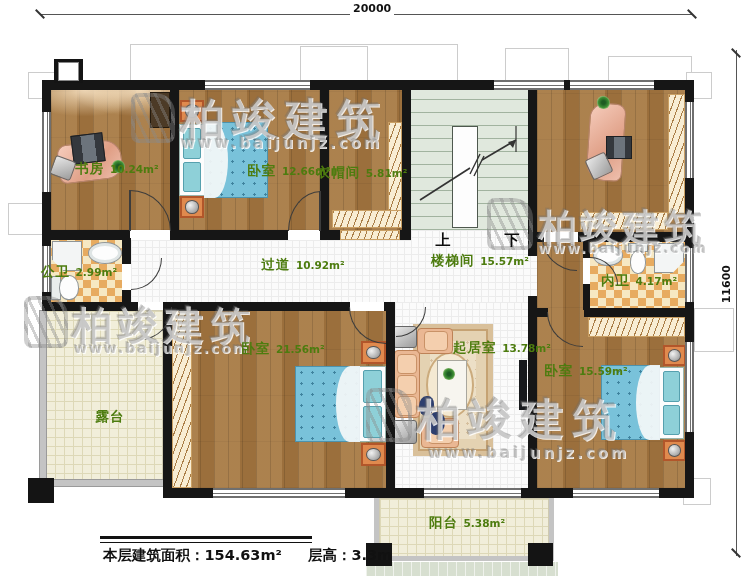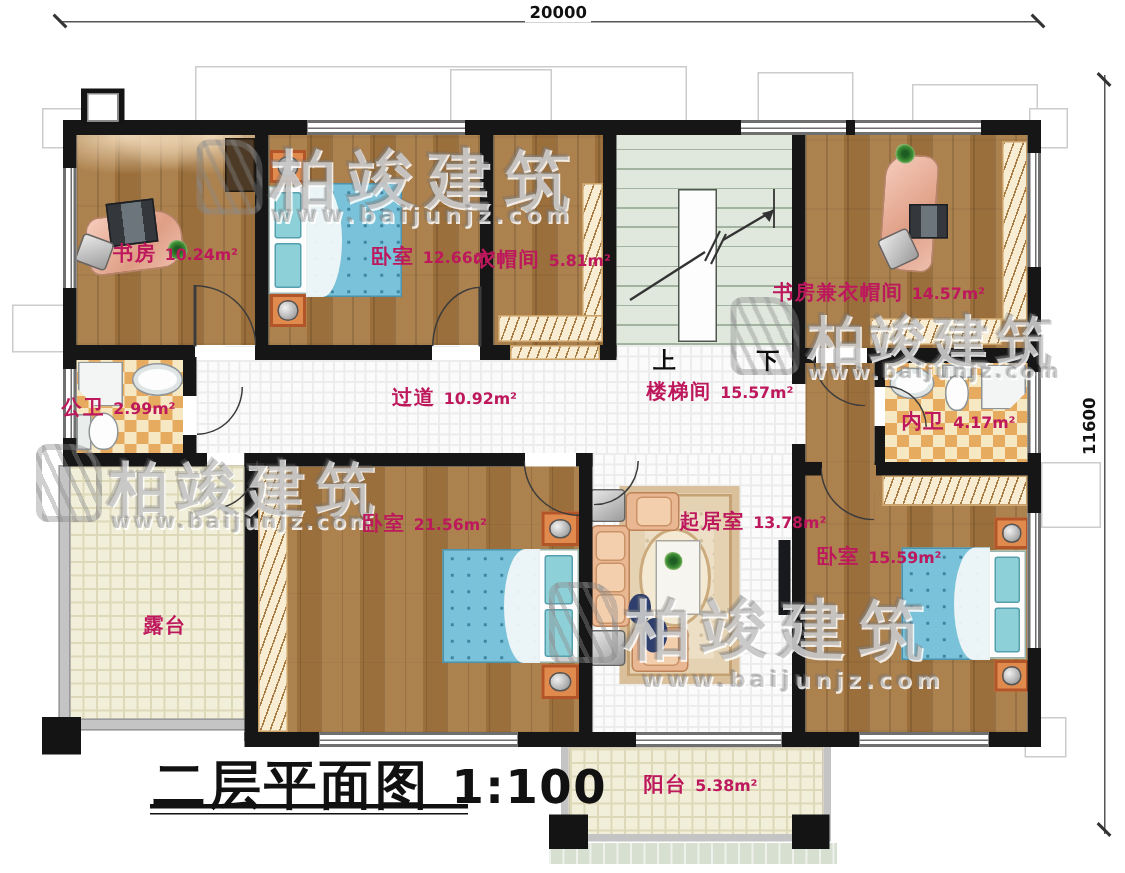--- a/index.html
+++ b/index.html
@@ -23,21 +23,21 @@
   .tileC{position:absolute;background-color:#f1eeda;z-index:9;
     background-image:linear-gradient(#ddd8b7 1px,transparent 1px),linear-gradient(90deg,#ddd8b7 1px,transparent 1px);
     background-size:9px 9px;border:1px solid #cfcab0;box-sizing:border-box;}
   .sage{position:absolute;background-color:#e0e8dd;z-index:10;
     background-image:repeating-linear-gradient(0deg,rgba(110,135,108,.55) 0 1px,transparent 1px 13px);}
   .checker{position:absolute;z-index:10;
     background:repeating-conic-gradient(#e7ab60 0% 25%,#f6e8c3 0% 50%);background-size:16px 16px;}
   .hatch{position:absolute;background-color:#f8edd3;z-index:12;border:1px solid #c7a briefly;box-sizing:border-box;
     background-image:repeating-linear-gradient(110deg,rgba(155,105,45,.85) 0 1px,transparent 1px 6px);border:1px solid #caa064;}
   
-  .rlabel{position:absolute;transform:translateX(-50%);text-align:center;font-weight:bold;color:#be185d;
+  .rlabel{position:absolute;transform:translateX(-50%);text-align:center;font-weight:bold;color:#4d7c0f;
           white-space:nowrap;z-index:50;line-height:1.05;}
   .rname{font-size:13.5px;letter-spacing:1px;}
   .rarea{font-size:10.5px;letter-spacing:0;}
   .updown{position:absolute;transform:translateX(-50%);font-weight:bold;font-size:15px;color:#0c0c0c;z-index:50;}
   
   .dimline{position:absolute;background:#555;z-index:5;}
   .tick{position:absolute;width:12px;height:2px;background:#333;z-index:6;}
   .dimtext{position:absolute;font-size:11px;font-weight:bold;color:#111;z-index:6;background:#fff;padding:0 3px;}
   .roof{position:absolute;border:1px solid #cccccc;z-index:1;}
   
@@ -321,24 +321,20 @@
     <span class="rarea">12.66m²</span>
   </div>
   <div class="rlabel" style="left:362px;top:164px;">
     <span class="rname">衣帽间</span>
     <span class="rarea">5.81m²</span>
   </div>
   <div class="rlabel" style="left:480px;top:252px;">
     <span class="rname">楼梯间</span>
     <span class="rarea">15.57m²</span>
   </div>
-  <div class="rlabel" style="left:586px;top:186px;">
-    <span class="rname">书房兼衣帽间</span>
-    <span class="rarea">14.57m²</span>
-  </div>
   <div class="rlabel" style="left:79px;top:263px;">
     <span class="rname">公卫</span>
     <span class="rarea">2.99m²</span>
   </div>
   <div class="rlabel" style="left:303px;top:256px;">
     <span class="rname">过道</span>
     <span class="rarea">10.92m²</span>
   </div>
   <div class="rlabel" style="left:639px;top:272px;">
     <span class="rname">内卫</span>
@@ -359,18 +355,18 @@
     <span class="rname">卧室</span>
     <span class="rarea">15.59m²</span>
   </div>
   <div class="rlabel" style="left:467px;top:514px;">
     <span class="rname">阳台</span>
     <span class="rarea">5.38m²</span>
   </div>
   <div class="updown" style="left:443px;top:231px;">上</div>
   <div class="updown" style="left:512px;top:231px;">下</div>
 
-  <div class="titleMain" style="left:102px;top:500px;">
-    <span>二层平面图</span><span class="titleScale">1:100</span>
-  </div>
   <div class="titleRule" style="left:100px;top:536px;width:212px;"></div>
+  <div class="titleSub" style="left:103px;top:546px;">
+    <span>本层建筑面积：154.63m²</span><span>层高：3.3m</span>
+  </div>
 
 </div>
 
 </body></html>

